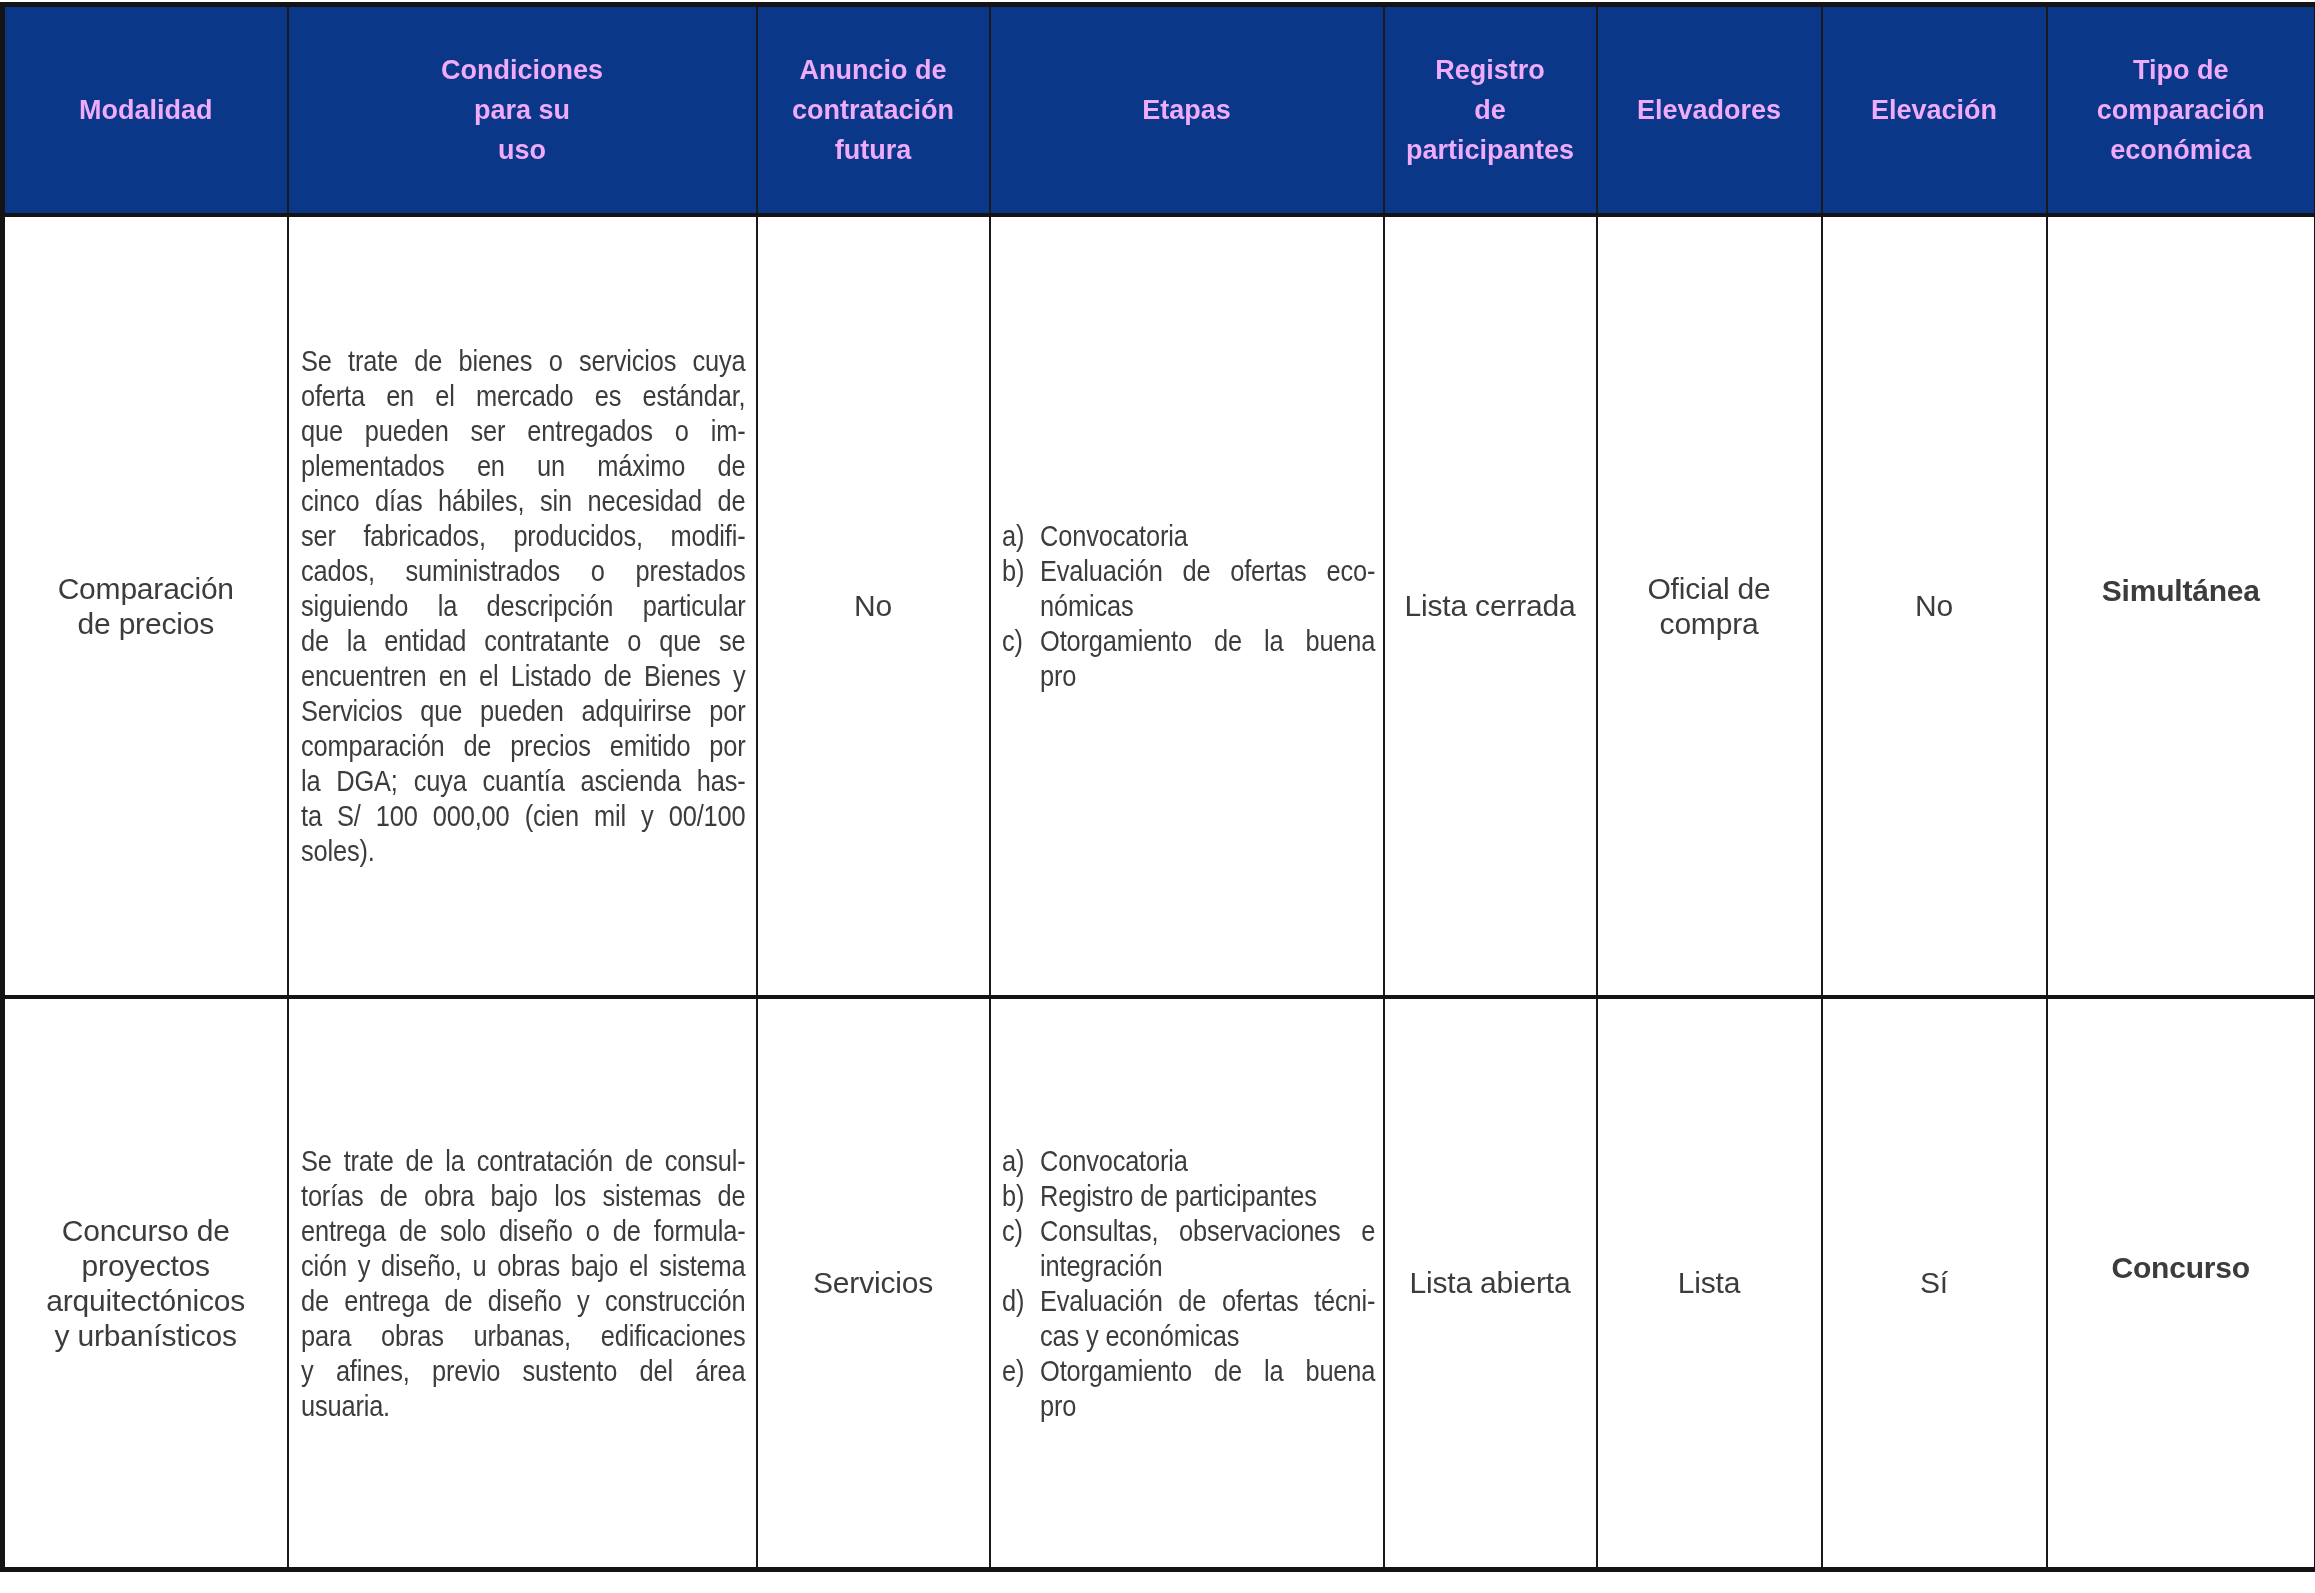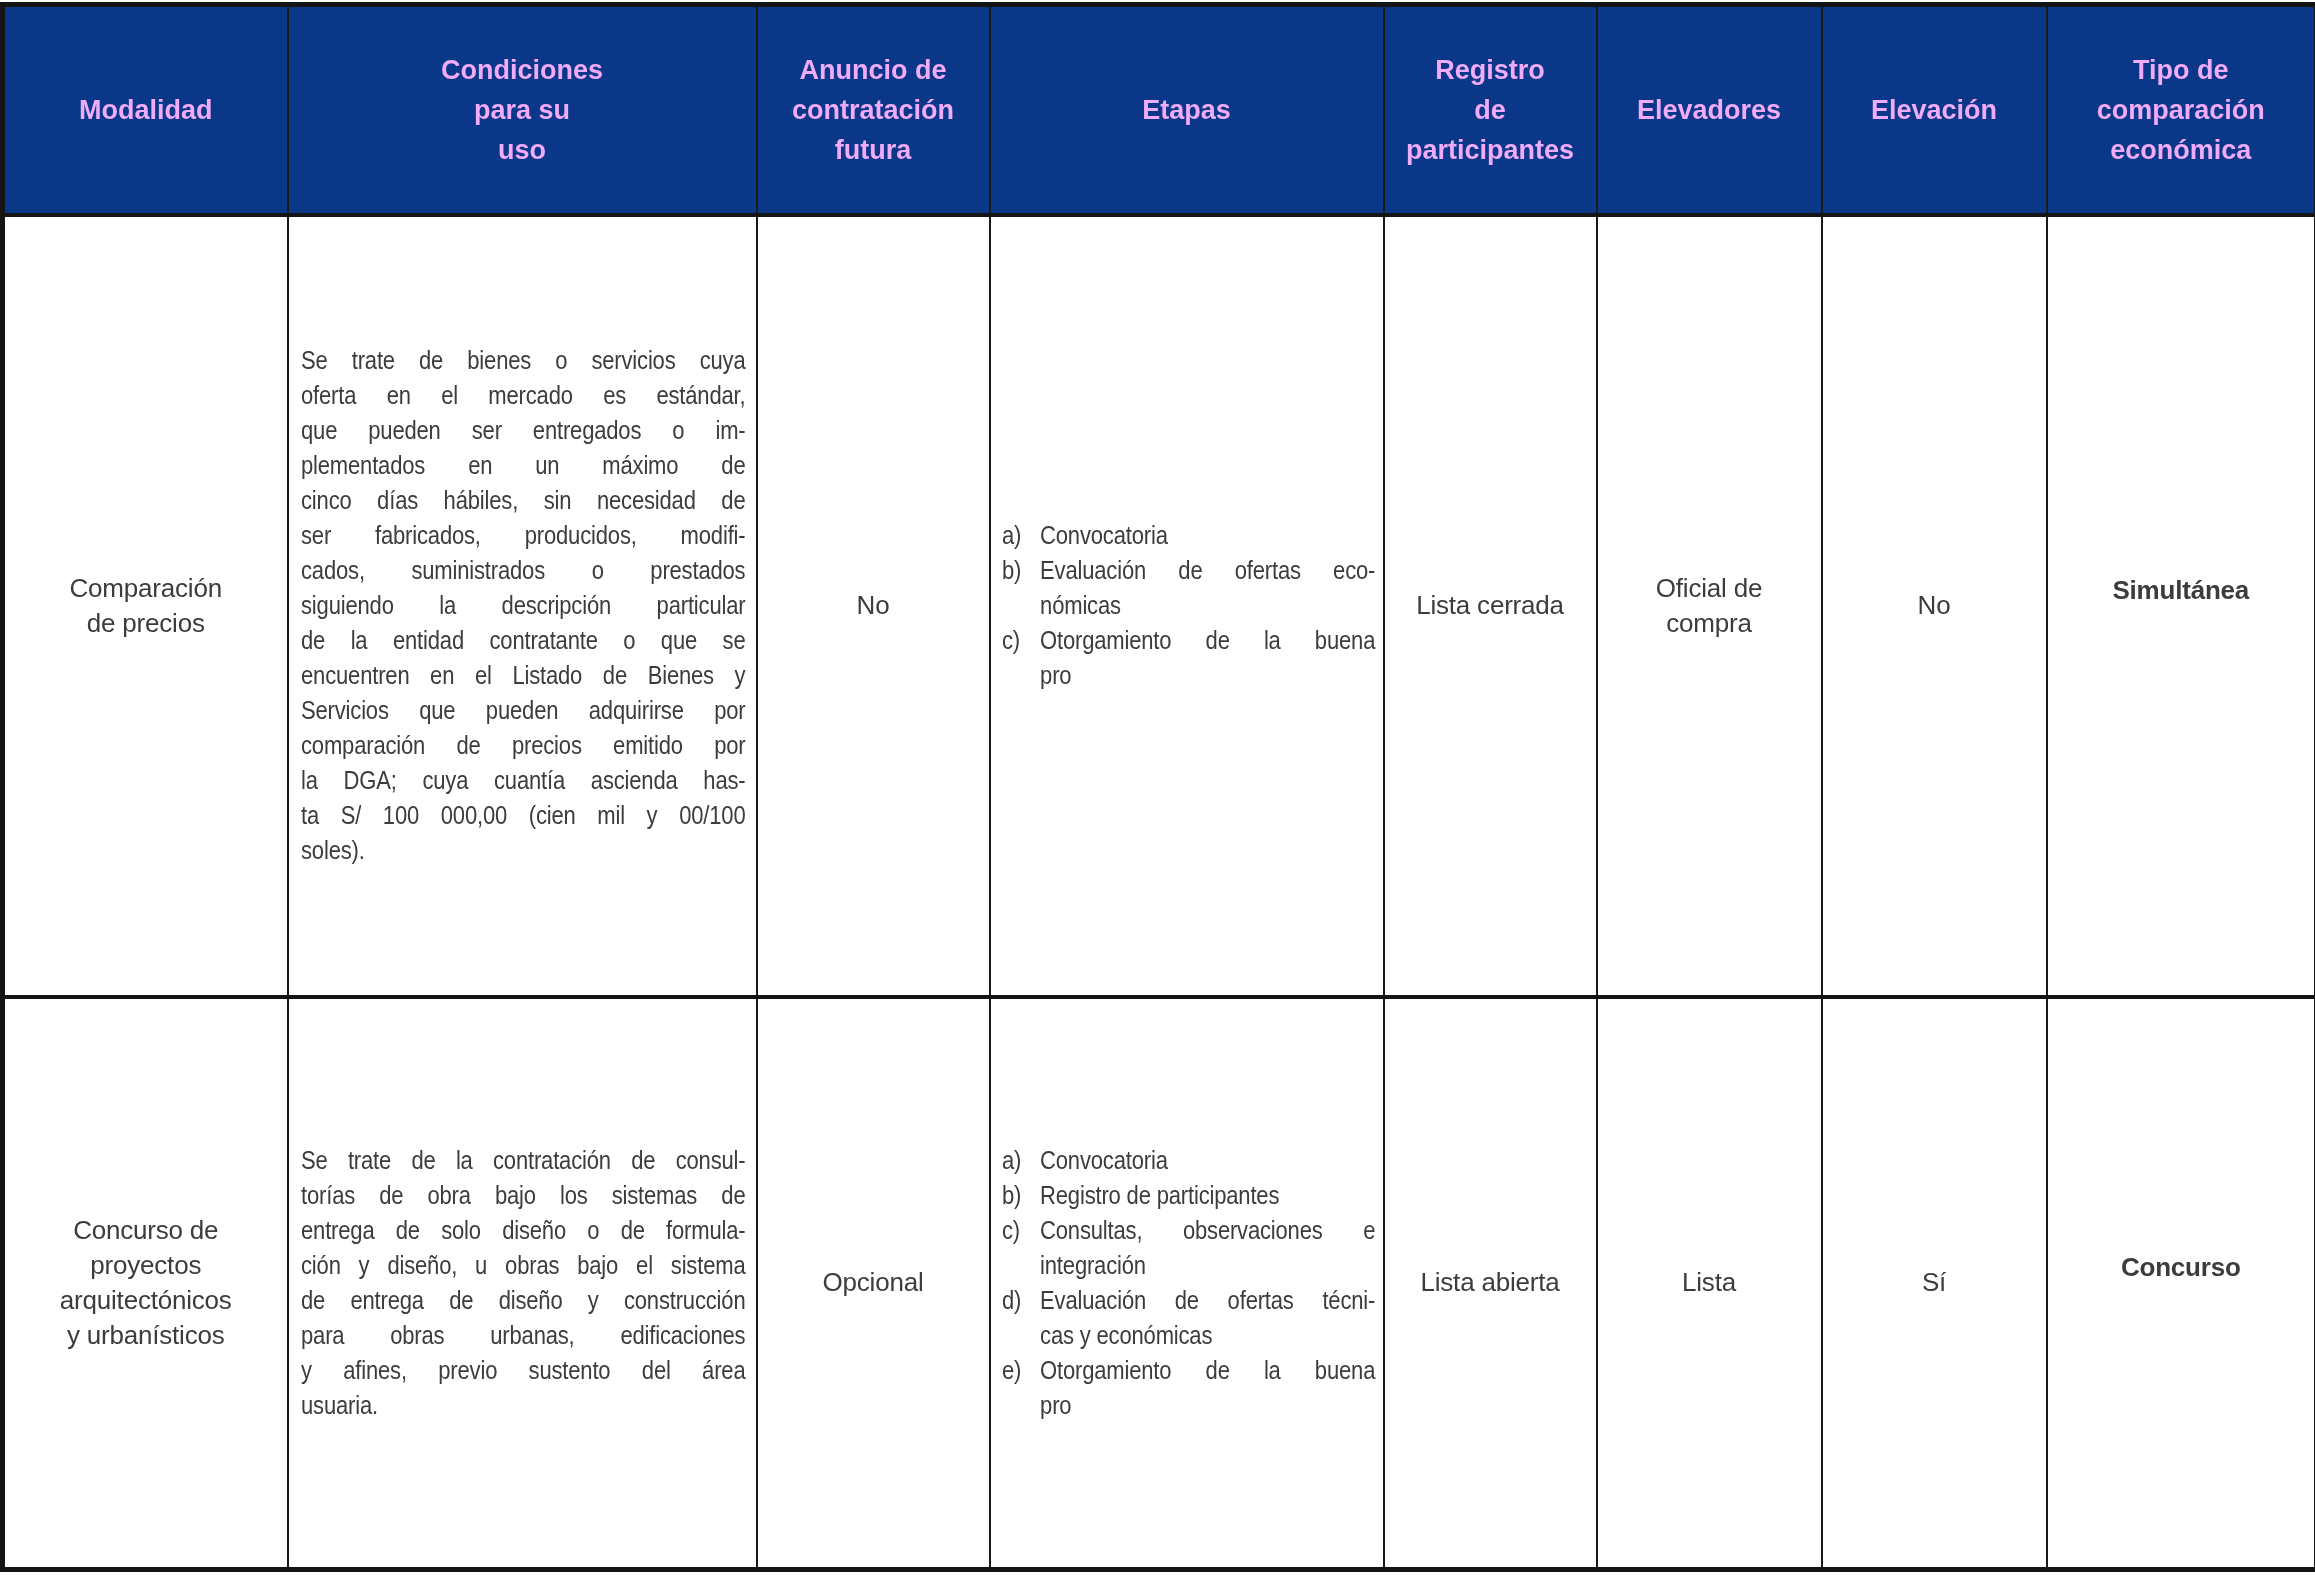--- a/index.html
+++ b/index.html
@@ -33,21 +33,21 @@
     border-bottom: 4.5px solid #141414;
     height: 206px;
     padding: 0 5.4px;
   }
 
   
   tr.r1 td { height: 778px; border-bottom: 4.5px solid #141414; }
   tr.r2 td { height: 568px; }
   td {
     vertical-align: middle;
-    font-size: 26px;
+    font-size: 30px;
     line-height: 35px;
     letter-spacing: -0.2px;
   }
   td.center {
     text-align: center;
     white-space: pre-line;
     padding: 0 7.2px;
   }
 
   
@@ -172,21 +172,21 @@
           <div class="jl">Se trate de la contratación de consul-</div>
           <div class="jl">torías de obra bajo los sistemas de</div>
           <div class="jl">entrega de solo diseño o de formula-</div>
           <div class="jl">ción y diseño, u obras bajo el sistema</div>
           <div class="jl">de entrega de diseño y construcción</div>
           <div class="jl">para obras urbanas, edificaciones</div>
           <div class="jl">y afines, previo sustento del área</div>
           <div class="jl-last">usuaria.</div>
         </div>
       </td>
-      <td class="center">Opcional</td>
+      <td class="center">Servicios</td>
       <td class="etapas">
         <div class="squeeze-et">
           <div class="etapa">
             <span class="etapa-label">a)</span>
             <span class="etapa-body"><span class="jl-last">Convocatoria</span></span>
           </div>
           <div class="etapa">
             <span class="etapa-label">b)</span>
             <span class="etapa-body"><span class="jl-last">Registro de participantes</span></span>
           </div>

